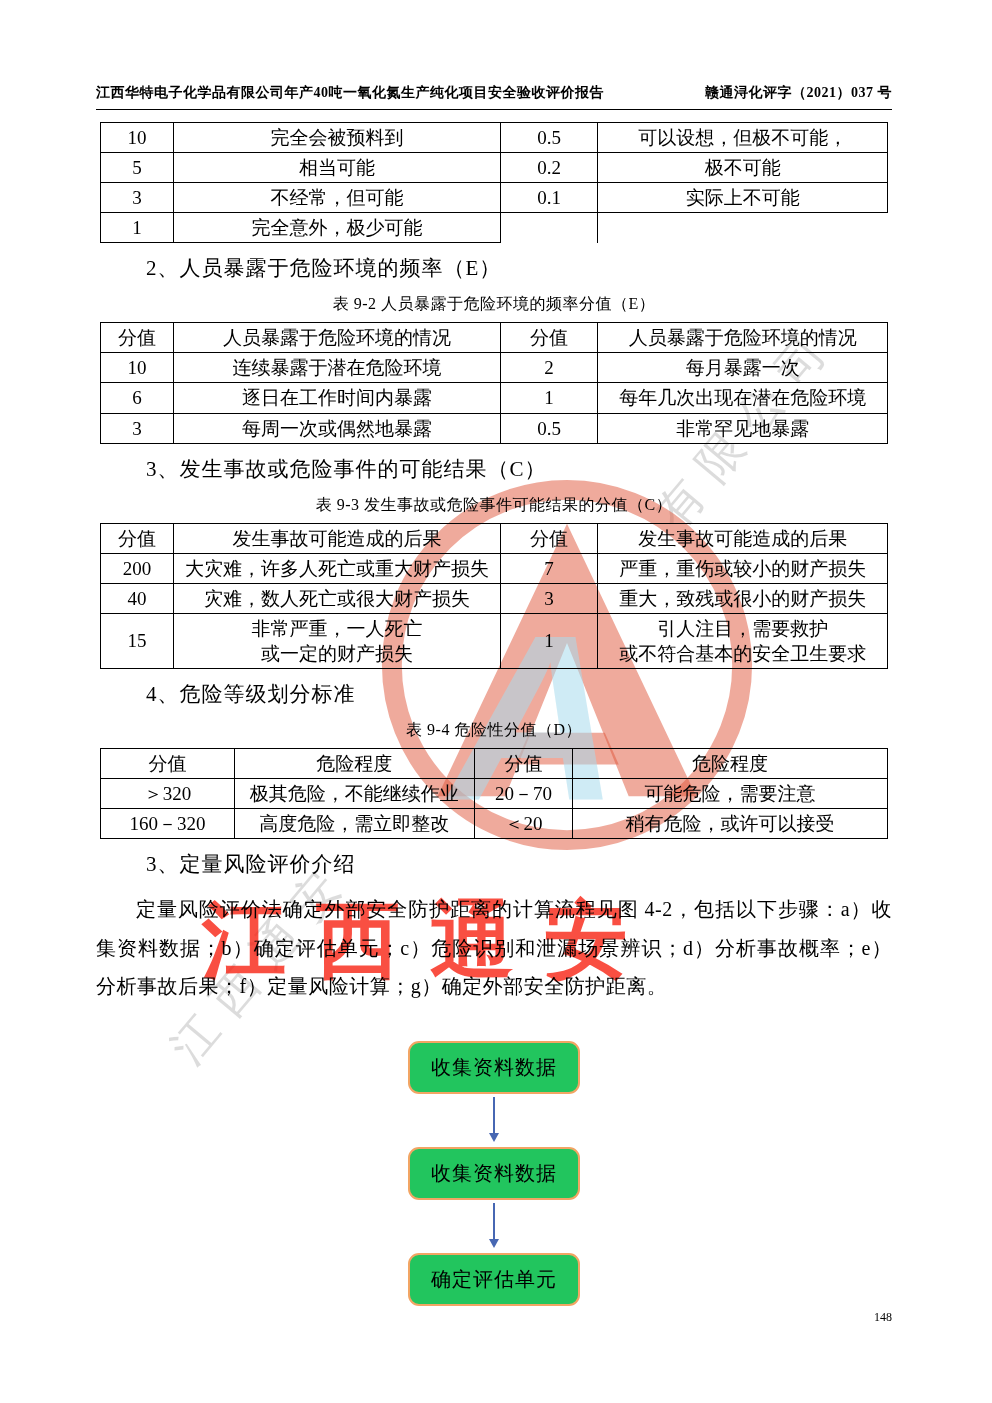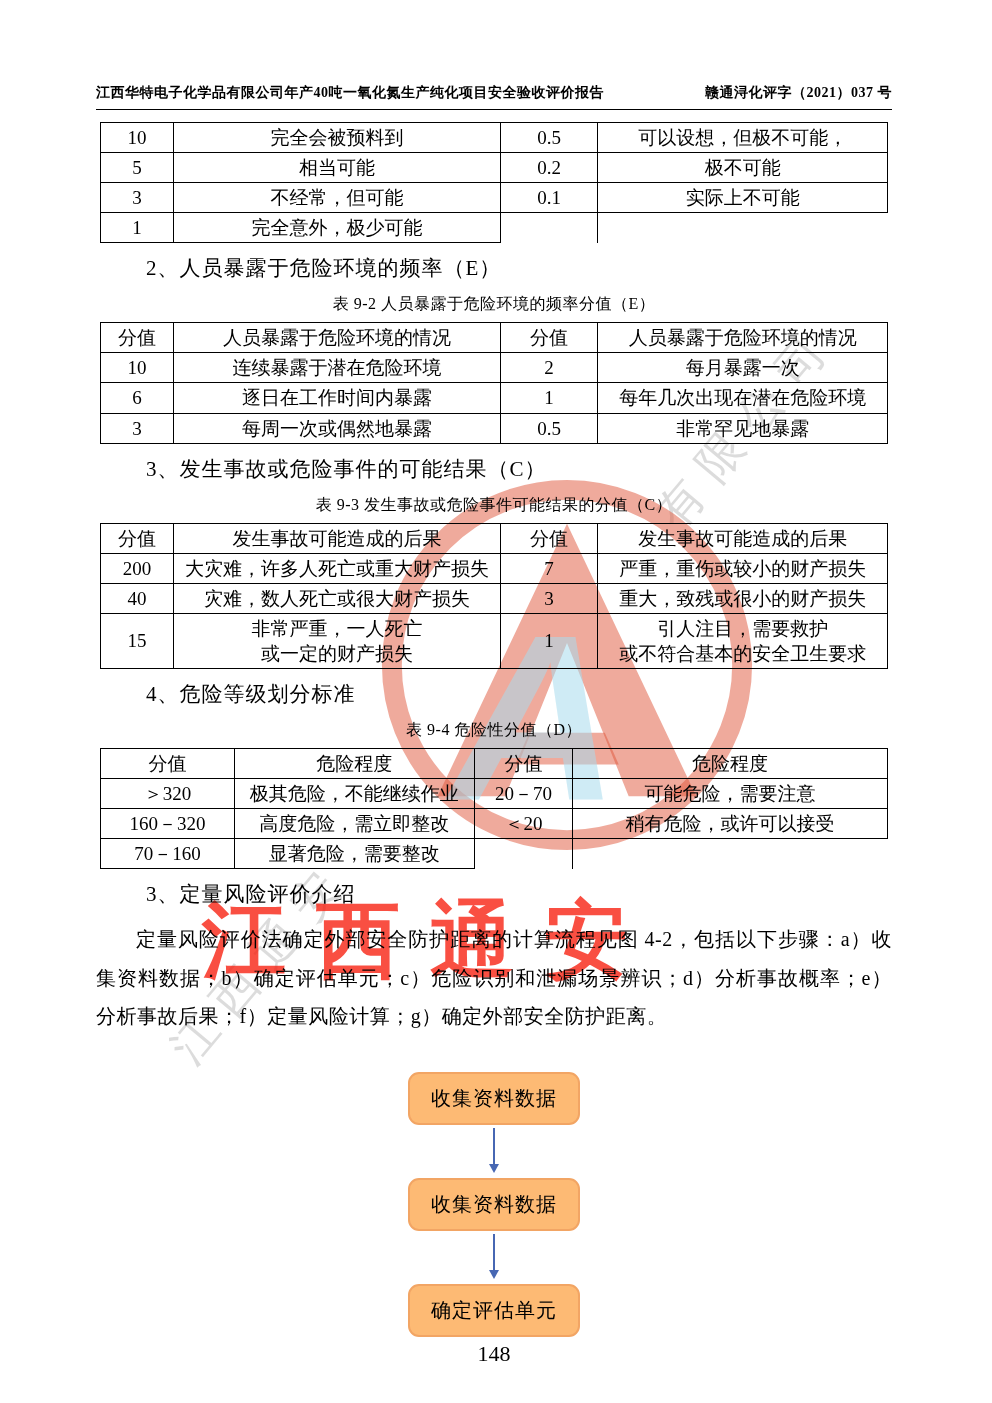--- a/index.html
+++ b/index.html
@@ -42,27 +42,27 @@
 
   .sec-heading { font-size:21px; margin:11px 0 12px; padding-left:50px; letter-spacing:1px;font-family:Liberation Serif, serif; }
   .tbl-title { font-size:16px; text-align:center; margin:12px 0 7px; letter-spacing:0.5px; }
 
   .para { font-size:20px; line-height:1.92; text-align:justify; text-indent:2em;
           margin-top:12px; letter-spacing:0.5px; }
 
   
   .flow { margin-top:36px; display:flex; flex-direction:column; align-items:center; }
   .flow-box { min-width:172px; padding:11px 20px; border:2.5px solid #f2a564;
-              border-radius:11px; background:#fdba74; font-size:20px; text-align:center;
+              border-radius:11px; background:#22c55e; font-size:20px; text-align:center;
               letter-spacing:1px; }
   .flow-arrow { width:2px; height:42px; background:#4767b3; position:relative; margin:3px 0 8px; }
   .flow-arrow::after { content:""; position:absolute; left:-4.5px; bottom:-8px;
                        border:5.5px solid transparent; border-top:9px solid #4767b3; }
 
-  .page-num { text-align:center; font-size:22px; margin-top:4px; }
+  .page-num { text-align:right; font-size:12px; margin-top:4px; }
 </style>
 </head>
 <body>
 
 <div class="page">
 
   <div class="watermark" aria-hidden="true">
     <div class="wm-diagonal wm-d1">有限公司</div>
     <div class="wm-diagonal wm-d2">江西通安</div>
     <svg class="wm-logo" viewBox="0 0 400 400">
@@ -216,26 +216,20 @@
           <td>极其危险，不能继续作业</td>
           <td>20－70</td>
           <td>可能危险，需要注意</td>
         </tr>
         <tr>
           <td>160－320</td>
           <td>高度危险，需立即整改</td>
           <td>＜20</td>
           <td>稍有危险，或许可以接受</td>
         </tr>
-        <tr>
-          <td>70－160</td>
-          <td>显著危险，需要整改</td>
-          <td class="cell-empty"></td>
-          <td class="cell-empty"></td>
-        </tr>
       </tbody>
     </table>
 
     <div class="sec-heading">3、定量风险评价介绍</div>
 
     <p class="para">定量风险评价法确定外部安全防护距离的计算流程见图 4-2，包括以下步骤：a）收集资料数据；b）确定评估单元；c）危险识别和泄漏场景辨识；d）分析事故概率；e）分析事故后果；f）定量风险计算；g）确定外部安全防护距离。</p>
 
     <div class="flow">
       <div class="flow-box">收集资料数据</div>
       <div class="flow-arrow"></div>

